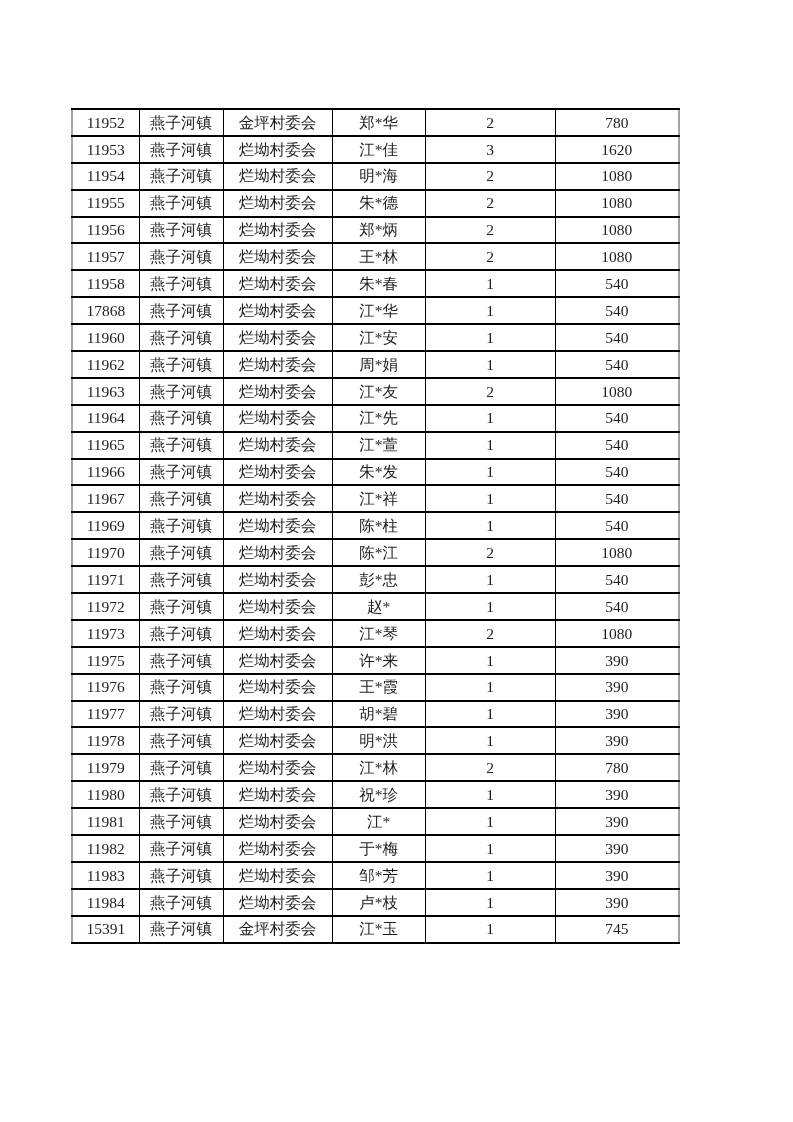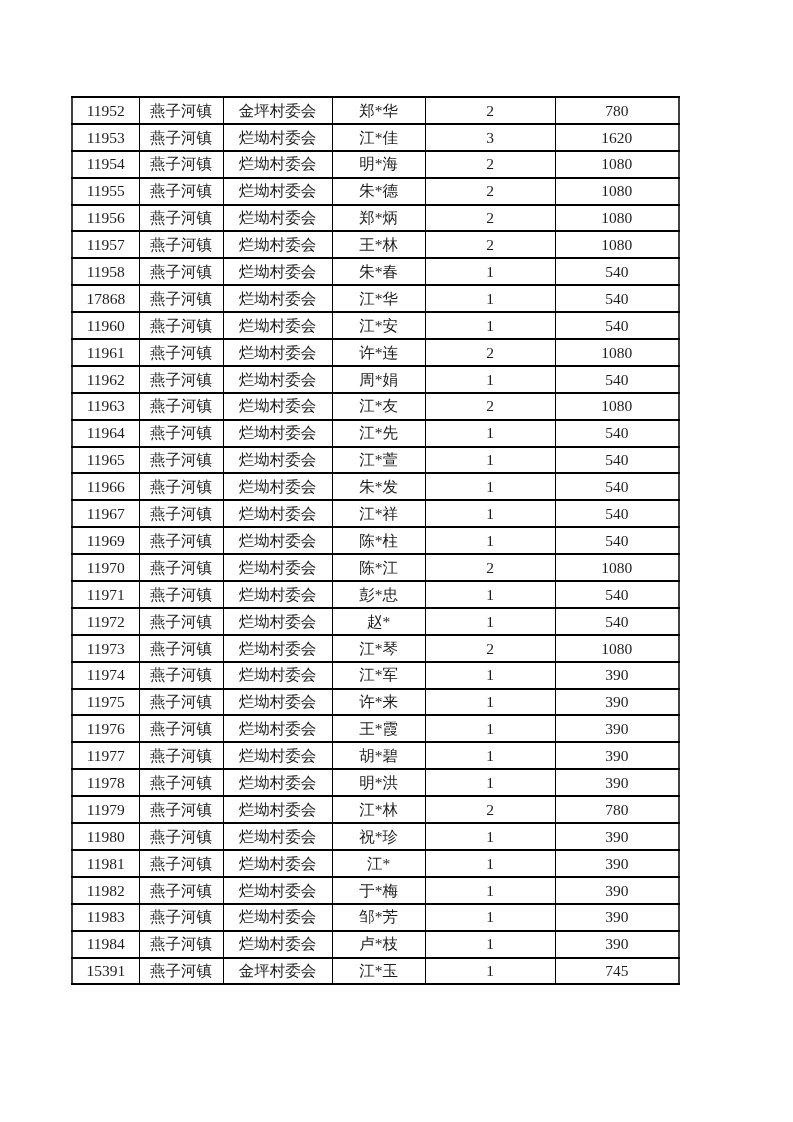--- a/index.html
+++ b/index.html
@@ -15,25 +15,25 @@
     .page {
       position: relative;
       width: 793px;
       height: 1122px;
       background: #ffffff;
       overflow: hidden;
     }
     table.data-table {
       position: absolute;
       left: 71px;
-      top: 96px;
+      top: 108px;
       width: 607px;
       border-collapse: collapse;
       table-layout: fixed;
-      border: 2px solid #404040;
+      border: 2px solid #a3a3a3;
     }
     table.data-table td {
       border-left: 1px solid #000000;
       border-right: 1px solid #000000;
       border-top: 2px solid #000000;
       border-bottom: 2px solid #000000;
       text-align: center;
       vertical-align: middle;
       padding: 0;
       font-size: 15.5px;
@@ -132,28 +132,20 @@
         </tr>
         <tr>
           <td>11960</td>
           <td>燕子河镇</td>
           <td>烂坳村委会</td>
           <td>江*安</td>
           <td>1</td>
           <td>540</td>
         </tr>
         <tr>
-          <td>11961</td>
-          <td>燕子河镇</td>
-          <td>烂坳村委会</td>
-          <td>许*连</td>
-          <td>2</td>
-          <td>1080</td>
-        </tr>
-        <tr>
           <td>11962</td>
           <td>燕子河镇</td>
           <td>烂坳村委会</td>
           <td>周*娟</td>
           <td>1</td>
           <td>540</td>
         </tr>
         <tr>
           <td>11963</td>
           <td>燕子河镇</td>
@@ -226,28 +218,20 @@
           <td>1</td>
           <td>540</td>
         </tr>
         <tr>
           <td>11973</td>
           <td>燕子河镇</td>
           <td>烂坳村委会</td>
           <td>江*琴</td>
           <td>2</td>
           <td>1080</td>
-        </tr>
-        <tr>
-          <td>11974</td>
-          <td>燕子河镇</td>
-          <td>烂坳村委会</td>
-          <td>江*军</td>
-          <td>1</td>
-          <td>390</td>
         </tr>
         <tr>
           <td>11975</td>
           <td>燕子河镇</td>
           <td>烂坳村委会</td>
           <td>许*来</td>
           <td>1</td>
           <td>390</td>
         </tr>
         <tr>

